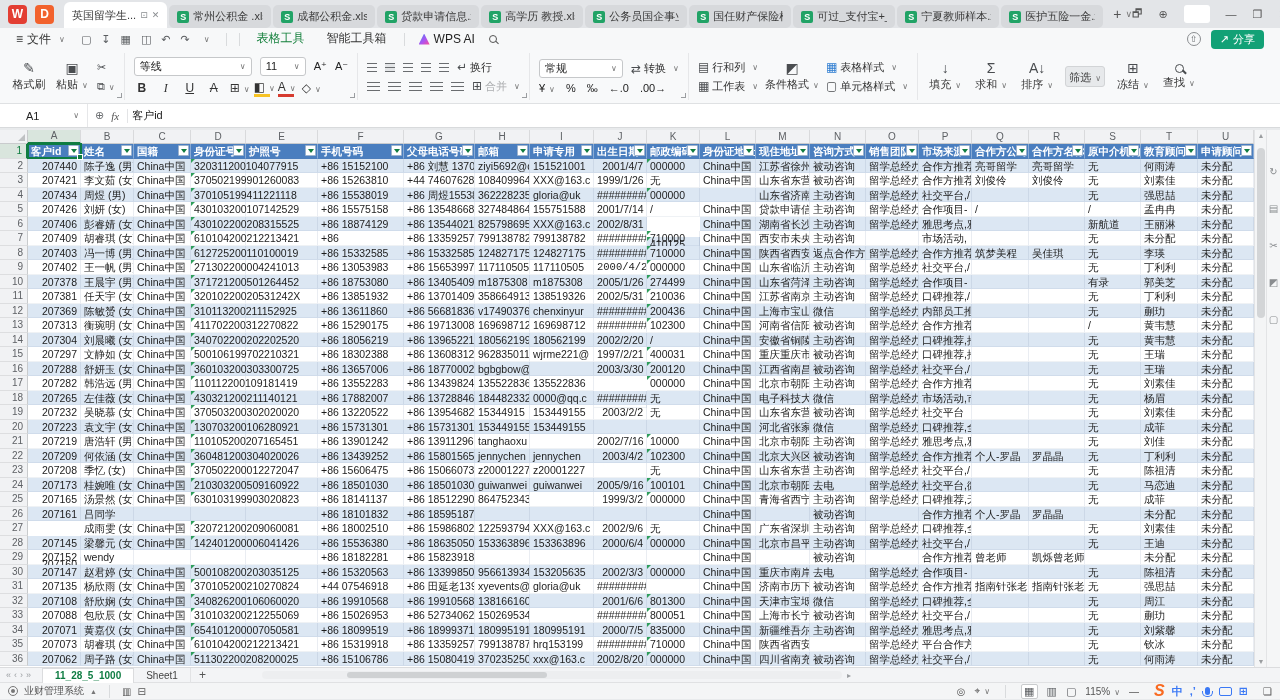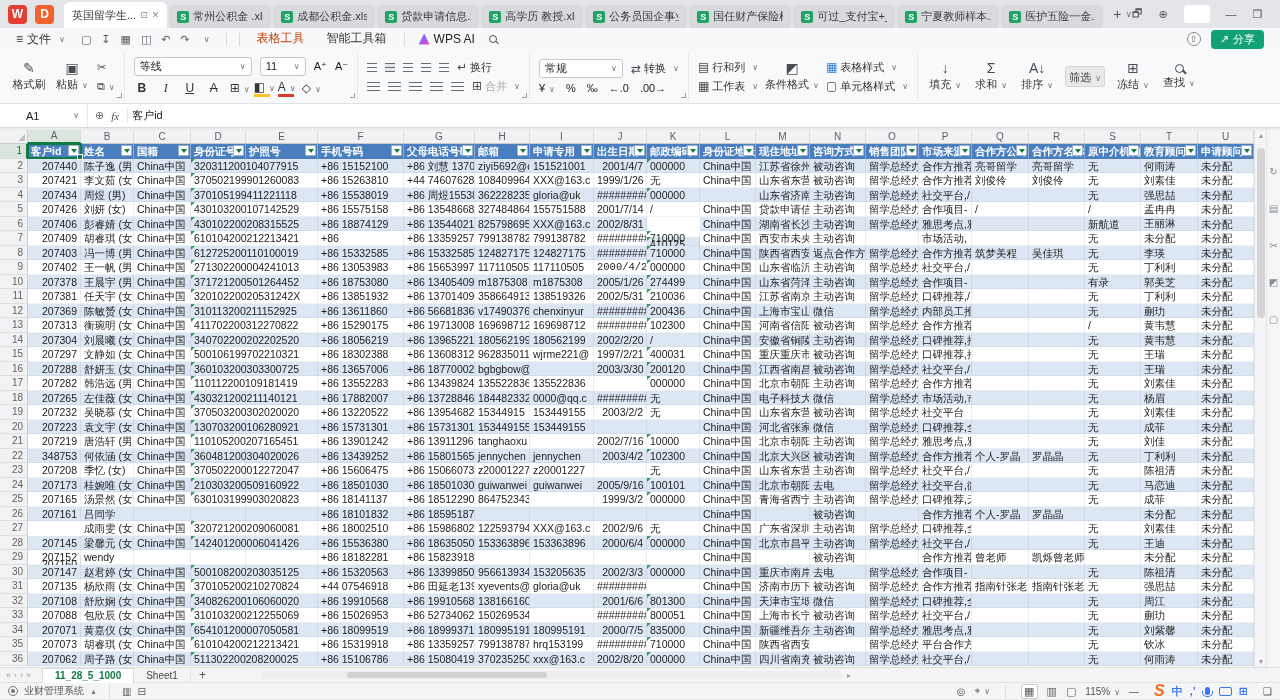--- a/index.html
+++ b/index.html
@@ -28,21 +28,21 @@
   .avatarbox { width:26px; height:18px; background:#fff; border-radius:3px; }
 
   
   .menubar { height:22px; background:#F7F8F9; display:flex; align-items:center; padding:0 10px; }
   .filebtn { display:flex; align-items:center; gap:4px; color:#333; font-size:12px; padding:0 6px; }
   .qicons { display:flex; align-items:center; gap:10px; margin:0 10px; color:#5a5d60; font-size:11px; }
   .vsep { width:1px; height:13px; background:#D9DBDD; margin:0 6px; }
   .mitem { padding:0 11px; font-size:12px; color:#333; height:22px; line-height:21px; position:relative; }
   .mitem.active { color:#107C41; font-weight:bold; }
   .mitem.active::after { content:""; position:absolute; left:10px; right:10px; bottom:0; height:2px; background:#107C41; }
-  .mitem.ctx0 { color:#c2410c; }
+  .mitem.ctx0 { color:#15803d; }
   .wpsai { display:flex; align-items:center; gap:4px; padding:0 8px; font-size:12px; color:#222; }
   .ailogo { width:11px; height:11px; background:linear-gradient(135deg,#4C7BF4,#B052F0 55%,#FF4E8E); clip-path:polygon(50% 0,100% 100%,0 100%); }
   .mag { width:8px; height:8px; border:1.3px solid #555; border-radius:50%; position:relative; margin-left:6px; }
   .mag::after { content:""; position:absolute; width:4px; height:1.3px; background:#555; transform:rotate(45deg); right:-3.5px; bottom:-1px; }
   .mright { margin-left:auto; display:flex; align-items:center; gap:10px; padding-right:6px; }
   .upld { width:14px; height:14px; border:1px solid #8b8e91; border-radius:50%; color:#6a6d70; font-size:9px;
           display:flex; align-items:center; justify-content:center; }
   .sharebtn { background:#12A176; color:#fff; border-radius:4px; height:19px; padding:0 9px;
               display:flex; align-items:center; gap:4px; font-size:11px; }
 
@@ -604,21 +604,21 @@
           <div class="gcell ra" style="width: 53px; flex-basis: 53px;">2002/8/31</div>
           <div class="gcell" style="width: 53px; flex-basis: 53px; margin-top: 20px;">410125<span class="tri"></span></div>
           <div class="gcell" style="width: 56px; flex-basis: 56px;">China中国</div>
           <div class="gcell" style="width: 54px; flex-basis: 54px;">湖南省长沙</div>
           <div class="gcell" style="width: 56px; flex-basis: 56px;">主动咨询</div>
           <div class="gcell" style="width: 53px; flex-basis: 53px;">留学总经办</div>
           <div class="gcell" style="width: 53px; flex-basis: 53px;">雅思考点,雅</div>
           <div class="gcell" style="width: 57px; flex-basis: 57px;"></div>
           <div class="gcell" style="width: 56px; flex-basis: 56px;"></div>
           <div class="gcell" style="width: 56px; flex-basis: 56px;">新航道</div>
-          <div class="gcell" style="width: 57px; flex-basis: 57px; font-family: Liberation Mono, monospace;">王丽淋</div>
+          <div class="gcell" style="width: 57px; flex-basis: 57px;">王丽淋</div>
           <div class="gcell" style="width: 56px; flex-basis: 56px;">未分配</div>
         </div>
         <div class="grow">
           <div class="gcell ra" style="width: 53px; flex-basis: 53px;">207409</div>
           <div class="gcell" style="width: 53px; flex-basis: 53px;">胡睿琪 (女)</div>
           <div class="gcell" style="width: 57px; flex-basis: 57px;">China中国</div>
           <div class="gcell ovf" style="width: 55px; flex-basis: 55px;">610104200212213421<span class="tri"></span></div>
           <div class="gcell" style="width: 72px; flex-basis: 72px;"></div>
           <div class="gcell" style="width: 86px; flex-basis: 86px;">+86</div>
           <div class="gcell" style="width: 71px; flex-basis: 71px;">+86 1335925706</div>
@@ -953,21 +953,21 @@
           <div class="gcell" style="width: 56px; flex-basis: 56px;">主动咨询</div>
           <div class="gcell" style="width: 53px; flex-basis: 53px;">留学总经办</div>
           <div class="gcell" style="width: 53px; flex-basis: 53px;">雅思考点,雅</div>
           <div class="gcell" style="width: 57px; flex-basis: 57px;"></div>
           <div class="gcell" style="width: 56px; flex-basis: 56px;"></div>
           <div class="gcell" style="width: 56px; flex-basis: 56px;">无</div>
           <div class="gcell" style="width: 57px; flex-basis: 57px;">刘佳</div>
           <div class="gcell" style="width: 56px; flex-basis: 56px;">未分配</div>
         </div>
         <div class="grow band">
-          <div class="gcell ra" style="width: 53px; flex-basis: 53px;">348753</div>
+          <div class="gcell ra" style="width: 53px; flex-basis: 53px;">207209</div>
           <div class="gcell" style="width: 53px; flex-basis: 53px;">何依涵 (女)</div>
           <div class="gcell" style="width: 57px; flex-basis: 57px;">China中国</div>
           <div class="gcell ovf" style="width: 55px; flex-basis: 55px;">360481200304020026<span class="tri"></span></div>
           <div class="gcell" style="width: 72px; flex-basis: 72px;"></div>
           <div class="gcell" style="width: 86px; flex-basis: 86px;">+86 13439252</div>
           <div class="gcell" style="width: 71px; flex-basis: 71px;">+86 1580156591</div>
           <div class="gcell" style="width: 55px; flex-basis: 55px;">jennychen</div>
           <div class="gcell" style="width: 64px; flex-basis: 64px;">jennychen</div>
           <div class="gcell ra" style="width: 53px; flex-basis: 53px;">2003/4/2</div>
           <div class="gcell" style="width: 53px; flex-basis: 53px;">102300<span class="tri"></span></div>

